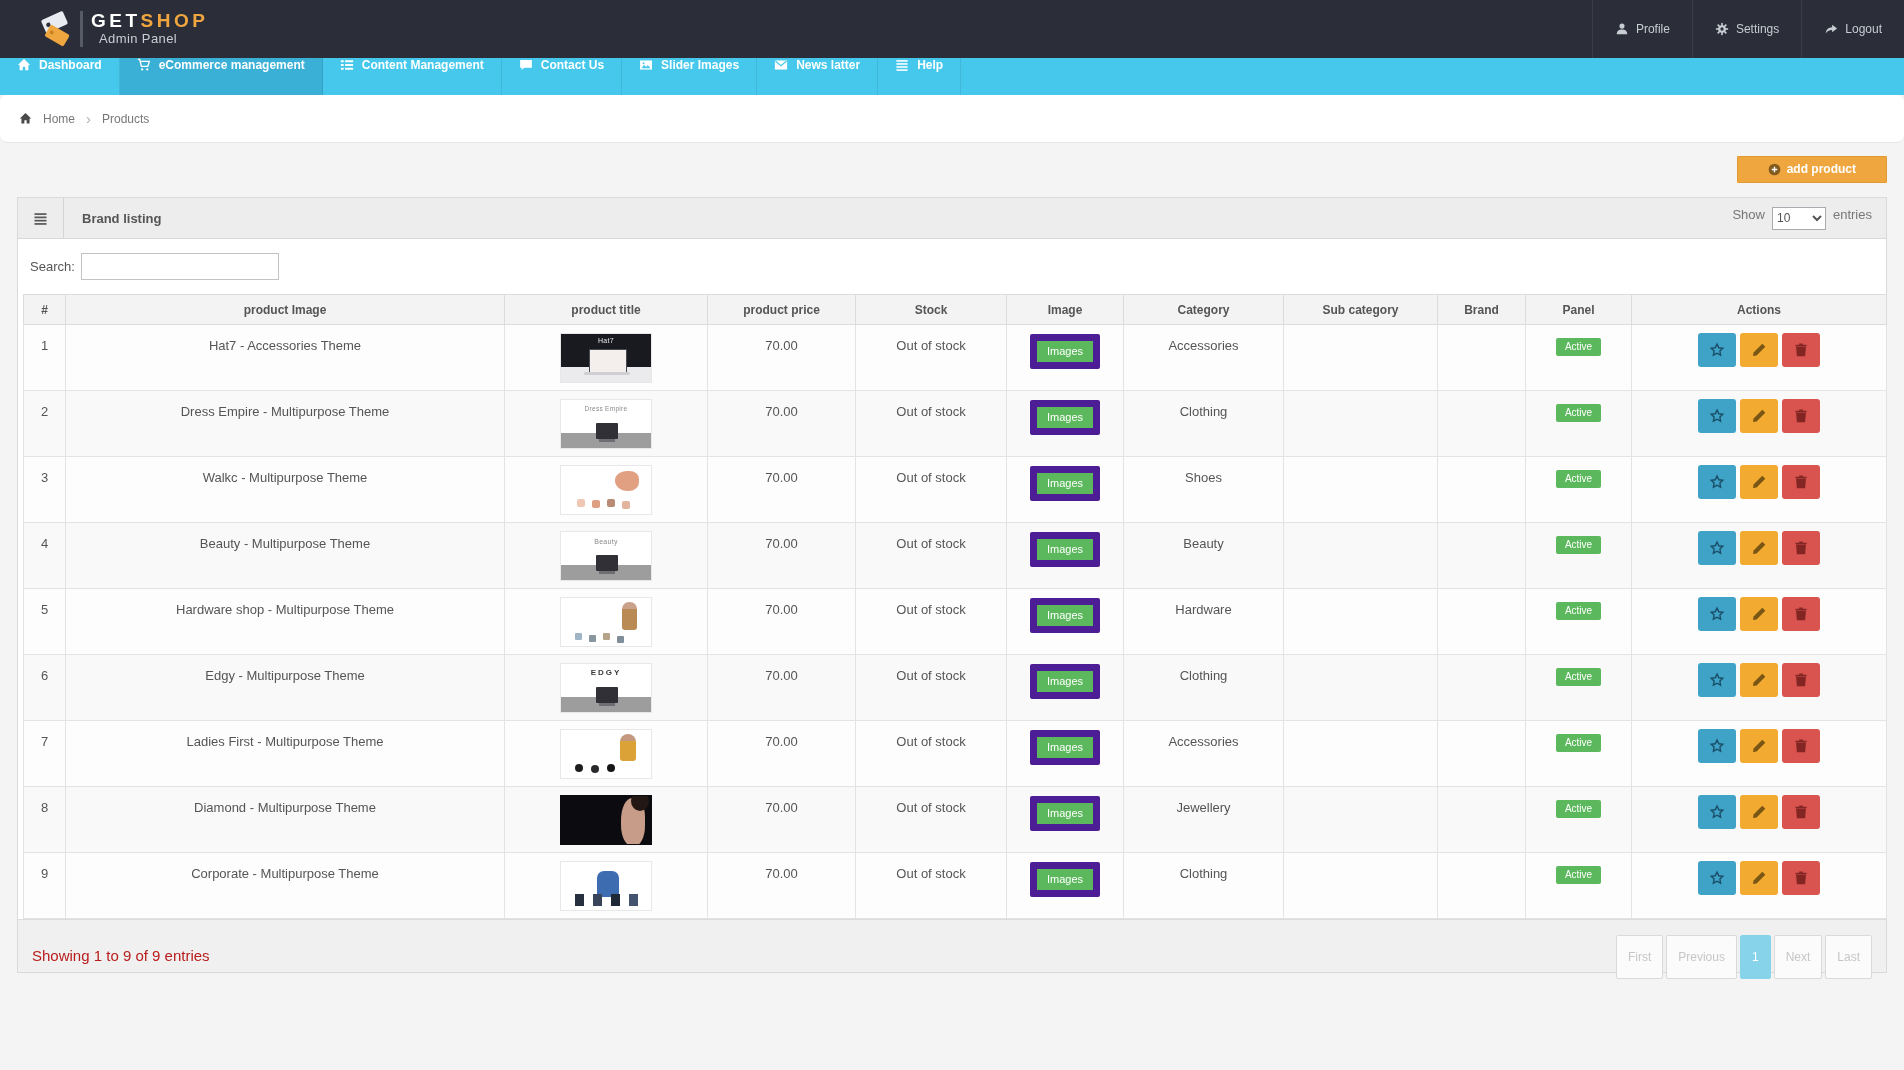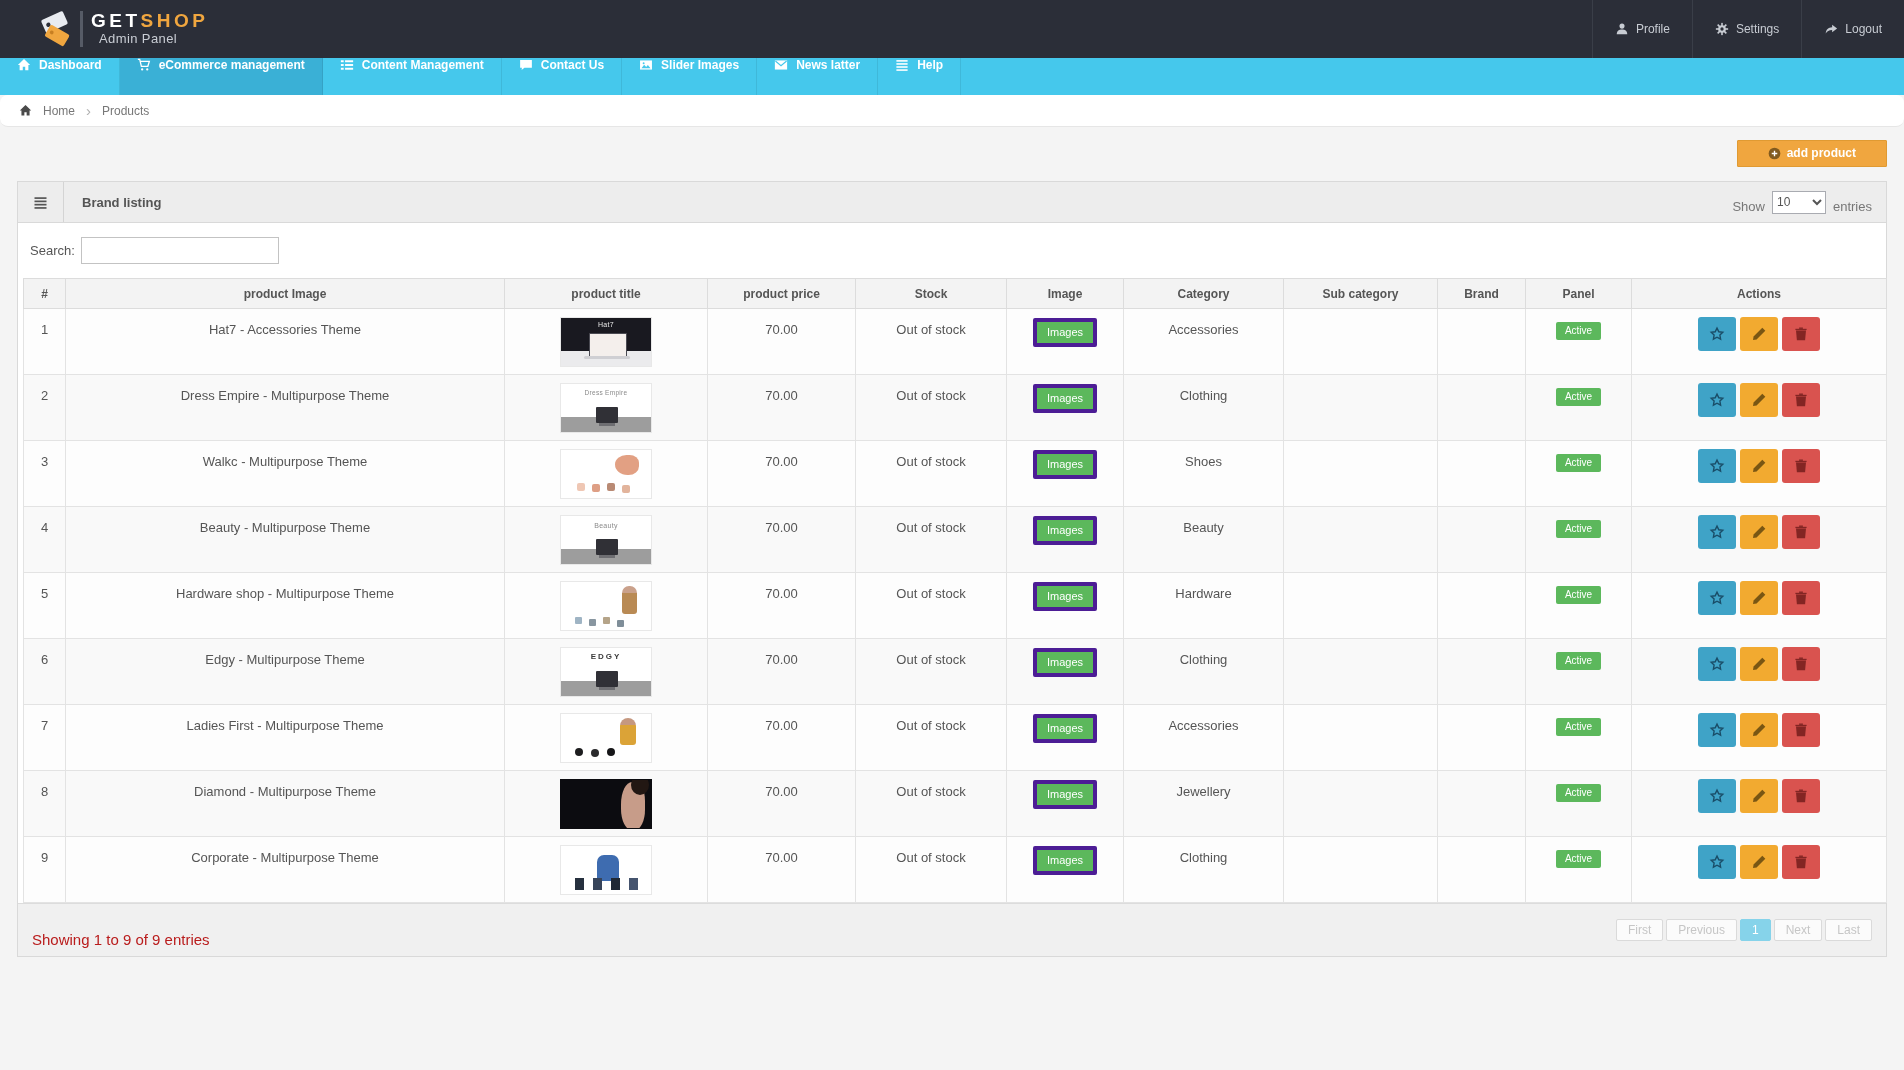--- a/index.html
+++ b/index.html
@@ -24,55 +24,55 @@
   .topbar-item { display:flex; align-items:center; gap:7px; padding:0 22px; border-left:1px solid #3a3e48; color:#c8ccd3; font-size:12px; cursor:pointer; }
   .topbar-item svg { width:14px; height:14px; }
 
   
   .mainnav { height:37px; background:#45c8ec; display:flex; }
   .nav-item { display:flex; gap:8px; padding:0 17px; color:#fff; font-size:12px; font-weight:bold; border-right:1px solid rgba(0,0,0,.08); cursor:pointer; }
   .nav-item.active { background:#3ab0d6; }
   .nav-item svg { width:14px; height:14px; }
 
   
-  .breadcrumb { height:32px; background:#fff; border-bottom:1px solid #e6e6e6; display:flex; align-items:center; padding:11px 19px; gap:11px; font-size:12px; color:#777;border-radius:8px; }
+  .breadcrumb { height:48px; background:#fff; border-bottom:1px solid #e6e6e6; display:flex; align-items:center; padding:11px 19px; gap:11px; font-size:12px; color:#777;border-radius:8px; }
   .crumb-home svg { width:13px; height:13px; color:#4a4a4a; }
   .crumb-sep { color:#b0b0b0; font-size:15px; line-height:1; }
   .crumb-item { cursor:pointer; }
   .crumb-item.current { cursor:default; }
 
   
   .content { padding:0 17px; }
   .page-title { margin:20px 0 0 2px; font-size:27px; font-weight:normal; color:#555; }
   .add-row { display:flex; justify-content:flex-end; margin-top:13px; }
   .btn-add { background:#f0a63f; border:1px solid #e19а32; border:1px solid #e09a32; color:#fff; font-size:12px; font-weight:bold; padding:5px 30px 6px; display:flex; align-items:center; gap:6px; cursor:pointer; border-radius:1px; font-family:inherit; }
   .btn-add svg { width:13px; height:13px; }
 
   
   .panel { margin-top:14px; background:#fff; border:1px solid #d9d9d9; }
   .panel-header { height:41px; background:#ededed; border-bottom:1px solid #d9d9d9; display:flex; align-items:center; }
   .ph-burger { width:46px; align-self:stretch; display:flex; justify-content:center; align-items:center; color:#555; border-right:1px solid #d4d4d4; cursor:pointer; }
   .ph-burger svg { width:15px; height:15px; }
   .ph-title { padding-left:18px; font-size:13px; font-weight:bold; color:#555; }
-  .ph-right { margin-left:auto; display:flex; align-items:flex-end; gap:7px; padding-right:14px; font-size:13px; color:#777; }
+  .ph-right { margin-left:auto; display:flex; align-items:flex-start; gap:7px; padding-right:14px; font-size:13px; color:#777; }
   .page-size { font-size:12px; color:#555; height:23px; width:54px; border:1px solid #a9abb1; background:#fff; font-family:inherit; }
 
   .search-row { padding:14px 12px; display:flex; align-items:center; gap:6px; font-size:13px; color:#555; }
   .search-input { width:198px; height:27px; border:1px solid #c3c3c3; padding:0 6px; font-size:13px; font-family:inherit; }
 
   .table-wrap { padding:0 5px; }
   table { width:100%; border-collapse:collapse; table-layout:fixed; }
   th { background:#f3f3f3; border:1px solid #dcdcdc; font-size:12px; font-weight:bold; color:#555; height:30px; text-align:center; padding:0 4px; overflow:hidden; white-space:nowrap; }
   td { border:1px solid #e3e3e3; font-size:13px; color:#555; text-align:center; vertical-align:top; padding:13px 4px 0; height:66px; overflow:hidden; }
   tbody tr:nth-child(even) td { background:#f9f9f9; }
   tbody tr:nth-child(odd) td { background:#fdfdfd; }
   td.cell-thumb, td.cell-actions { padding-top:8px; }
   td.cell-image { padding-top:9px; }
 
-  .btn-images { background:#5cb85c; border:4px solid #4c1d95; color:#fff; font-size:11px; padding:4px 10px 5px; border-radius:2px; cursor:pointer; font-family:inherit; }
+  .btn-images { background:#5cb85c; border:7px solid #4c1d95; color:#fff; font-size:11px; padding:4px 10px 5px; border-radius:2px; cursor:pointer; font-family:inherit; }
   .badge-active { display:inline-block; background:#5cb85c; color:#fff; font-size:10px; padding:3px 9px 4px; border-radius:2px; }
 
   .act { width:38px; height:34px; border:none; border-radius:3px; margin:0 2px; cursor:pointer; display:inline-flex; align-items:center; justify-content:center; vertical-align:top; padding:0; }
   .act svg { width:16px; height:16px; }
   .act-star { background:#3fa3c7; }
   .act-edit { background:#f2aa30; }
   .act-del  { background:#d9534f; }
 
   
   .thumb { width:92px; height:50px; margin:0 auto; position:relative; overflow:hidden; background:#fff; border:1px solid #e8e8e8; }
@@ -102,21 +102,21 @@
   .t-diamond::before { content:""; position:absolute; right:6px; top:2px; width:24px; height:48px; background:#c79c89; border-radius:46% 40% 42% 44%; }
   .t-diamond::after { content:""; position:absolute; right:2px; top:-5px; width:18px; height:20px; background:#221713; border-radius:50%; }
 
   .t-corporate::before { content:""; position:absolute; left:36px; top:9px; width:22px; height:26px; background:#3e6cb0; border-radius:7px 7px 0 0; }
   .t-corporate::after { content:""; position:absolute; left:14px; bottom:4px; width:9px; height:12px; background:#26303e; box-shadow:18px 0 0 #37445a, 36px 0 0 #1f2835, 54px 0 0 #45546e; }
 
   
   .panel-footer { background:#f0f0f0; border-top:1px solid #dcdcdc; height:53px; display:flex; justify-content:space-between; padding:0 14px; }
   .pf-summary { font-size:15px; color:#b91c1c; margin-top:27px; }
   .pagination { display:flex; gap:3px; margin-top:15px; }
-  .page-btn { border:1px solid #dadada; background:#fbfbfb; color:#c6c6c6; font-size:12px; padding:0 11px; border-radius:2px; cursor:pointer; height:22px; font-family:inherit; }
+  .page-btn { border:1px solid #dadada; background:#fbfbfb; color:#c6c6c6; font-size:12px; padding:0 11px; border-radius:2px; cursor:pointer; height:44px; font-family:inherit; }
   .page-btn.active { background:#86d3ea; border-color:#86d3ea; color:#fff; }
 </style>
 </head>
 <body>
 
 <div class="topbar">
   <div class="brand">
     <span class="brand-tag">
         <svg viewBox="0 0 40 40">
           <g transform="rotate(-24 18 13)">

